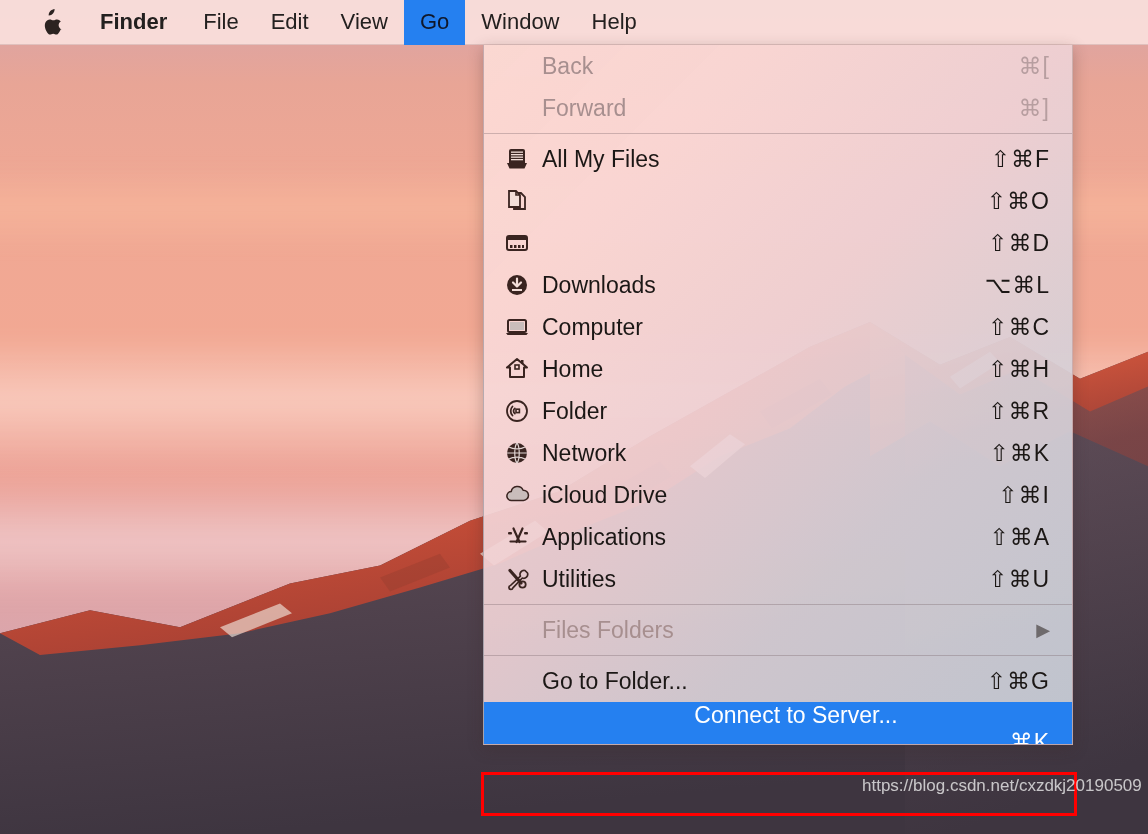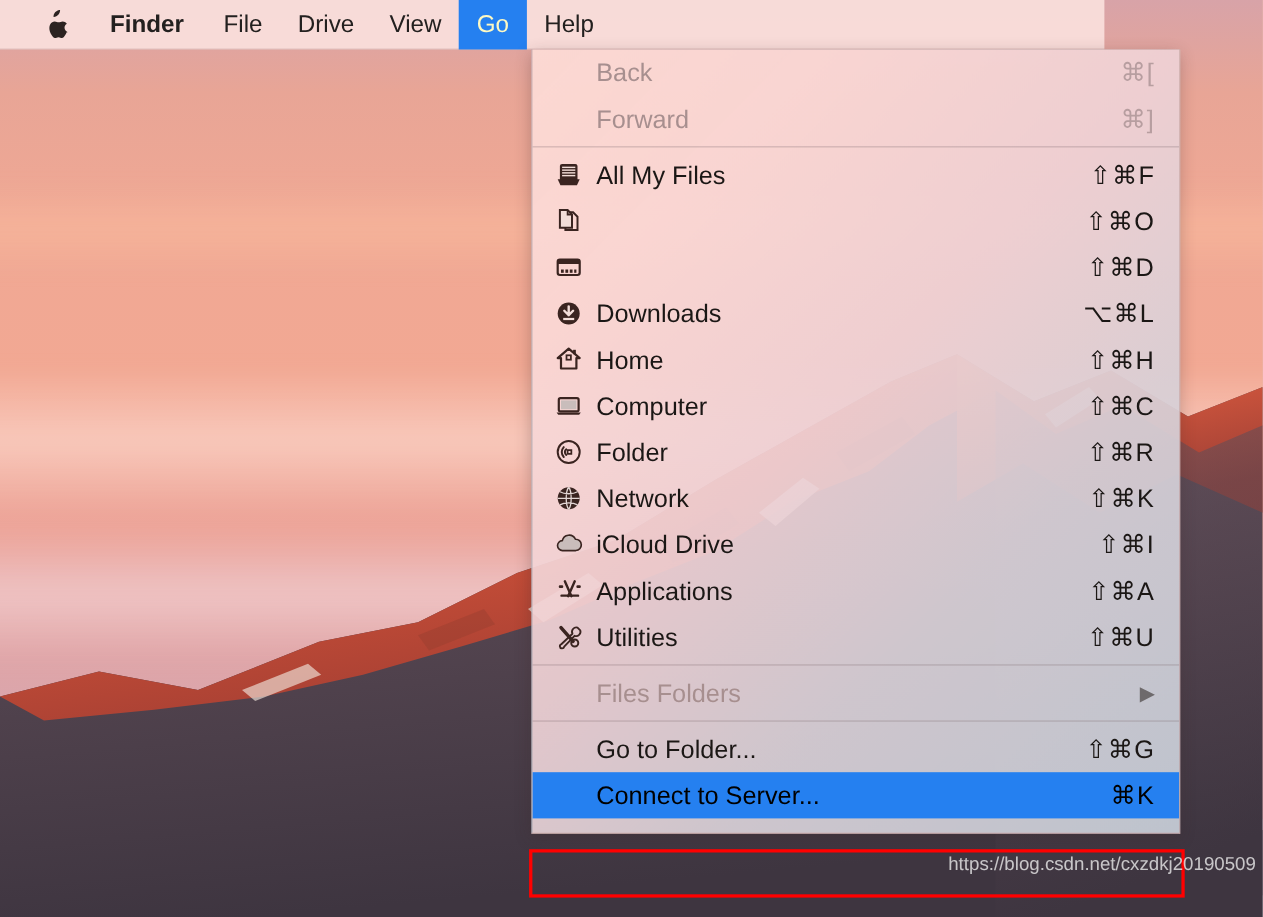--- a/index.html
+++ b/index.html
@@ -39,64 +39,64 @@
   #desktop .haze3 {
     position: absolute; left: -10%; top: 20%; width: 130%; height: 10%;
     background: linear-gradient(to bottom, rgba(255,200,170,0) 0%, rgba(255,198,164,.35) 50%, rgba(255,200,170,0) 100%);
     filter: blur(8px);
   }
   
   #mountains { position: absolute; left: 0; bottom: 0; width: 100%; height: 62%; }
 
   
   #menubar {
-    position: absolute; left: 0; top: 0; width: 1004px; height: 45px;
+    position: absolute; left: 0; top: 0; width: 1148px; height: 45px;
     background: rgba(250, 224, 220, 0.92);
     display: flex; align-items: center;
     z-index: 20;
     border-bottom: 1px solid rgba(150,110,110,.25);
   }
   .mb-item {
     height: 45px; display: flex; align-items: center;
     padding: 0 16px;
     font-size: 22px; color: #23201f; white-space: nowrap;
   }
   .mb-apple { padding: 0 18px 0 40px; font-size: 26px; }
   .mb-apple svg { display: block; }
   .mb-app-name { font-weight: bold; padding: 0 20px; }
-  .mb-item.active { background: #2580f0; color: #fef9c3; }
+  .mb-item.active { background: #2580f0; color: #0f172a; }
 
   
   #go-menu {
     position: absolute; left: 483px; top: 45px;
     width: 590px;
     background: linear-gradient(135deg,
         rgba(253,219,213,.94) 0%,
         rgba(250,216,214,.93) 22%,
         rgba(238,209,213,.93) 46%,
         rgba(216,208,215,.93) 68%,
         rgba(199,206,216,.93) 100%);
     border: 1px solid rgba(120,100,105,.35);
     border-top: none;
     box-shadow: 0 4px 14px rgba(60,40,40,.30);
     z-index: 25;
-    padding-bottom: 13px;
+    padding-bottom: 0;
     overflow: hidden;
   }
   .menu-row {
     position: relative;
     height: 42px;
     display: flex; align-items: center;
     padding: 0 22px 0 20px;
     font-size: 23px;
     color: #1b1715;
     white-space: nowrap;
   }
   .menu-row.disabled { color: #a78f8f; }
-  .menu-row.selected { background: #2580f0; color: #000000; }
+  .menu-row.selected { background: #2580f0; color: #ffffff; flex-direction: column; }
   .menu-row .mi-icon {
     width: 36px; min-width: 36px; height: 28px;
     display: flex; align-items: center; justify-content: flex-start;
     margin-right: 2px;
   }
   .menu-row .mi-icon svg { display: block; }
   .menu-row .mi-label { flex: 1 1 auto; }
   .menu-row .mi-indent { padding-left: 38px; }
   .menu-row .mi-shortcut {
     margin-left: auto; padding-left: 30px;
@@ -179,23 +179,24 @@
 </div>
 
 <div id="menubar">
   <div class="mb-item mb-apple">
     <svg width="22" height="27" viewBox="0 0 22 27" aria-hidden="true">
       <path d="M14.6 0c.1 1.7-.6 3.3-1.6 4.4-1 1.2-2.7 2.1-4.3 2-.2-1.6.6-3.3 1.6-4.4C11.4 1 13.1.1 14.6 0zM20.6 20.4c-.4 1-.6 1.4-1.1 2.3-.8 1.3-1.9 2.9-3.2 2.9-1.2 0-1.5-.8-3.1-.8-1.6 0-2 .8-3.2.8-1.3 0-2.3-1.4-3.1-2.7C4.6 19.4 4.3 15.2 5.7 13c1-1.6 2.5-2.5 4-2.5 1.5 0 2.5.8 3.7.8 1.2 0 1.9-.8 3.7-.8 1.3 0 2.7.7 3.7 2-3.2 1.8-2.7 6.4.8 7.9z" fill="#2c2321"></path>
     </svg>
   </div>
   <div class="mb-item mb-app-name">Finder</div>
   <div class="mb-item">File</div>
-  <div class="mb-item">Drive</div>
+  <div class="mb-item">Edit</div>
   <div class="mb-item">View</div>
   <div class="mb-item active">Go</div>
+  <div class="mb-item">Window</div>
   <div class="mb-item">Help</div>
 </div>
 
 <div id="go-menu">
 
   <div class="menu-row disabled">
     <span class="mi-label mi-indent">Back</span>
     <span class="mi-shortcut">⌘[</span>
   </div>
   <div class="menu-row disabled">
@@ -253,39 +254,39 @@
           <rect x="8" y="17" width="10" height="2" fill="#f2ddd8"></rect>
         </svg>
     </span>
     <span class="mi-label">Downloads</span>
     <span class="mi-shortcut">⌥⌘L</span>
   </div>
 
   <div class="menu-row">
     <span class="mi-icon">
       <svg width="26" height="26" viewBox="0 0 26 26">
+          <rect x="4" y="6" width="18" height="12" rx="1.5" fill="none" stroke="#3a2420" stroke-width="2"></rect>
+          <rect x="6" y="8" width="14" height="8" fill="#c9bdbb"></rect>
+          <path d="M2 19h22l-1.5 2H3.5z" fill="#3a2420"></path>
+        </svg>
+    </span>
+    <span class="mi-label">Computer</span>
+    <span class="mi-shortcut">⇧⌘C</span>
+  </div>
+
+  <div class="menu-row">
+    <span class="mi-icon">
+      <svg width="26" height="26" viewBox="0 0 26 26">
           <path d="M13 3L3 11.5h3V21h14v-9.5h3z" fill="none" stroke="#3a2420" stroke-width="2" stroke-linejoin="round"></path>
           <rect x="11" y="9" width="4" height="4" fill="none" stroke="#3a2420" stroke-width="1.6"></rect>
           <rect x="17" y="4" width="2.5" height="4" fill="#3a2420"></rect>
         </svg>
     </span>
     <span class="mi-label">Home</span>
     <span class="mi-shortcut">⇧⌘H</span>
-  </div>
-
-  <div class="menu-row">
-    <span class="mi-icon">
-      <svg width="26" height="26" viewBox="0 0 26 26">
-          <rect x="4" y="6" width="18" height="12" rx="1.5" fill="none" stroke="#3a2420" stroke-width="2"></rect>
-          <rect x="6" y="8" width="14" height="8" fill="#c9bdbb"></rect>
-          <path d="M2 19h22l-1.5 2H3.5z" fill="#3a2420"></path>
-        </svg>
-    </span>
-    <span class="mi-label">Computer</span>
-    <span class="mi-shortcut">⇧⌘C</span>
   </div>
 
   <div class="menu-row">
     <span class="mi-icon">
       <svg width="26" height="26" viewBox="0 0 26 26">
           <circle cx="13" cy="13" r="10" fill="none" stroke="#3a2420" stroke-width="1.8"></circle>
           <path d="M8.5 17.5a6.5 6.5 0 0 1 0-9" stroke="#3a2420" stroke-width="1.8" fill="none" stroke-linecap="round"></path>
           <path d="M10.8 15.6a3.3 3.3 0 0 1 0-5.2" stroke="#3a2420" stroke-width="1.8" fill="none" stroke-linecap="round"></path>
           <rect x="12" y="11.2" width="3.4" height="3.4" fill="none" stroke="#3a2420" stroke-width="1.6"></rect>
         </svg>

